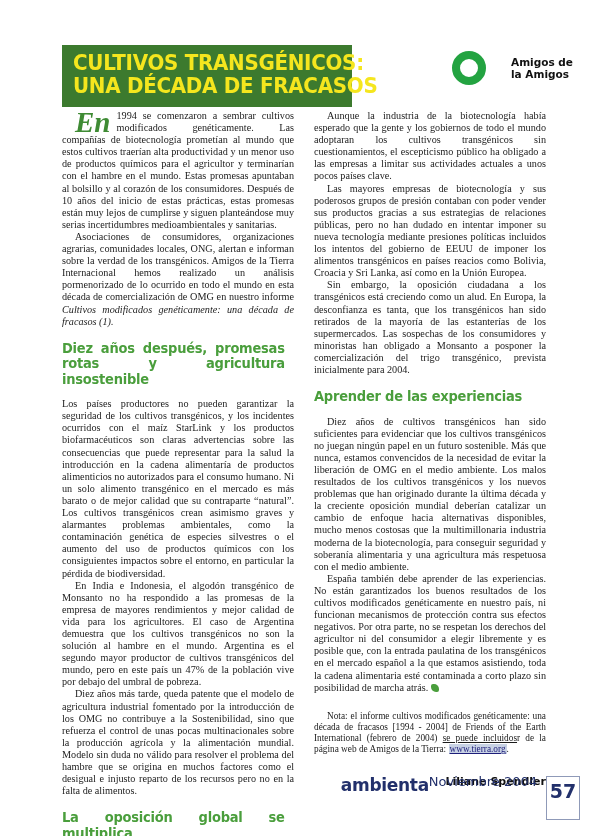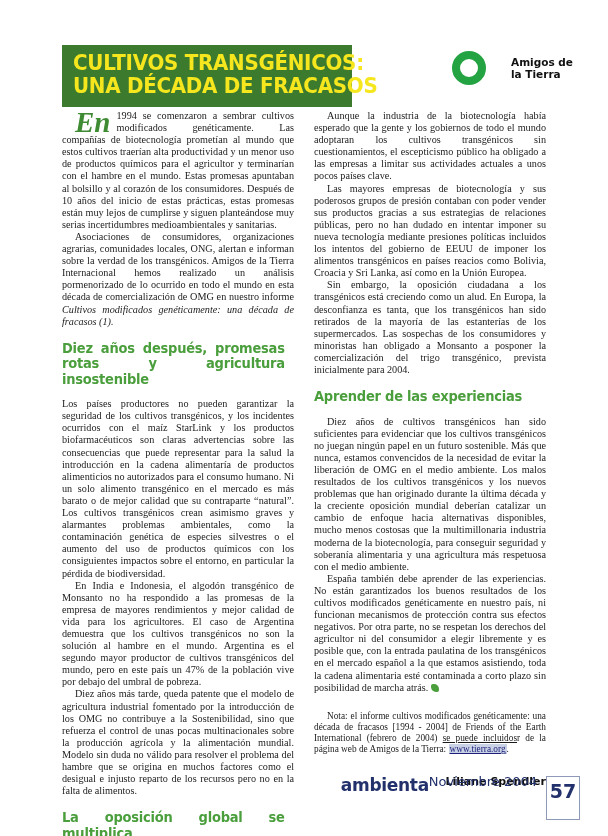--- a/index.html
+++ b/index.html
@@ -219,21 +219,21 @@
   <div class="header-row">
     <div class="title-banner">
       <div class="title-line">CULTIVOS TRANSGÉNICOS:</div>
       <div class="title-line">UNA DÉCADA DE FRACASOS</div>
     </div>
 
     <div class="logo-block">
       <div class="logo-ring"></div>
       <div class="logo-text">
         <div>Amigos de</div>
-        <div>la Tierra</div>
+        <div>la Amigos</div>
       </div>
     </div>
   </div>
 
   <div class="col col-left">
 
     <p class="body noindent">
       <span class="dropcap">En</span><span> 1994 se comenzaron a sembrar cultivos modificados genéticamente. Las compañías de biotecnología prometían al mundo que estos cultivos traerían alta productividad y un menor uso de productos químicos para el agricultor y terminarían con el hambre en el mundo. Estas promesas apuntaban al bolsillo y al corazón de los consumidores. Después de 10 años del inicio de estas prácticas, estas promesas están muy lejos de cumplirse y siguen planteándose muy serias incertidumbres medioambientales y sanitarias.</span>
     </p>
 

